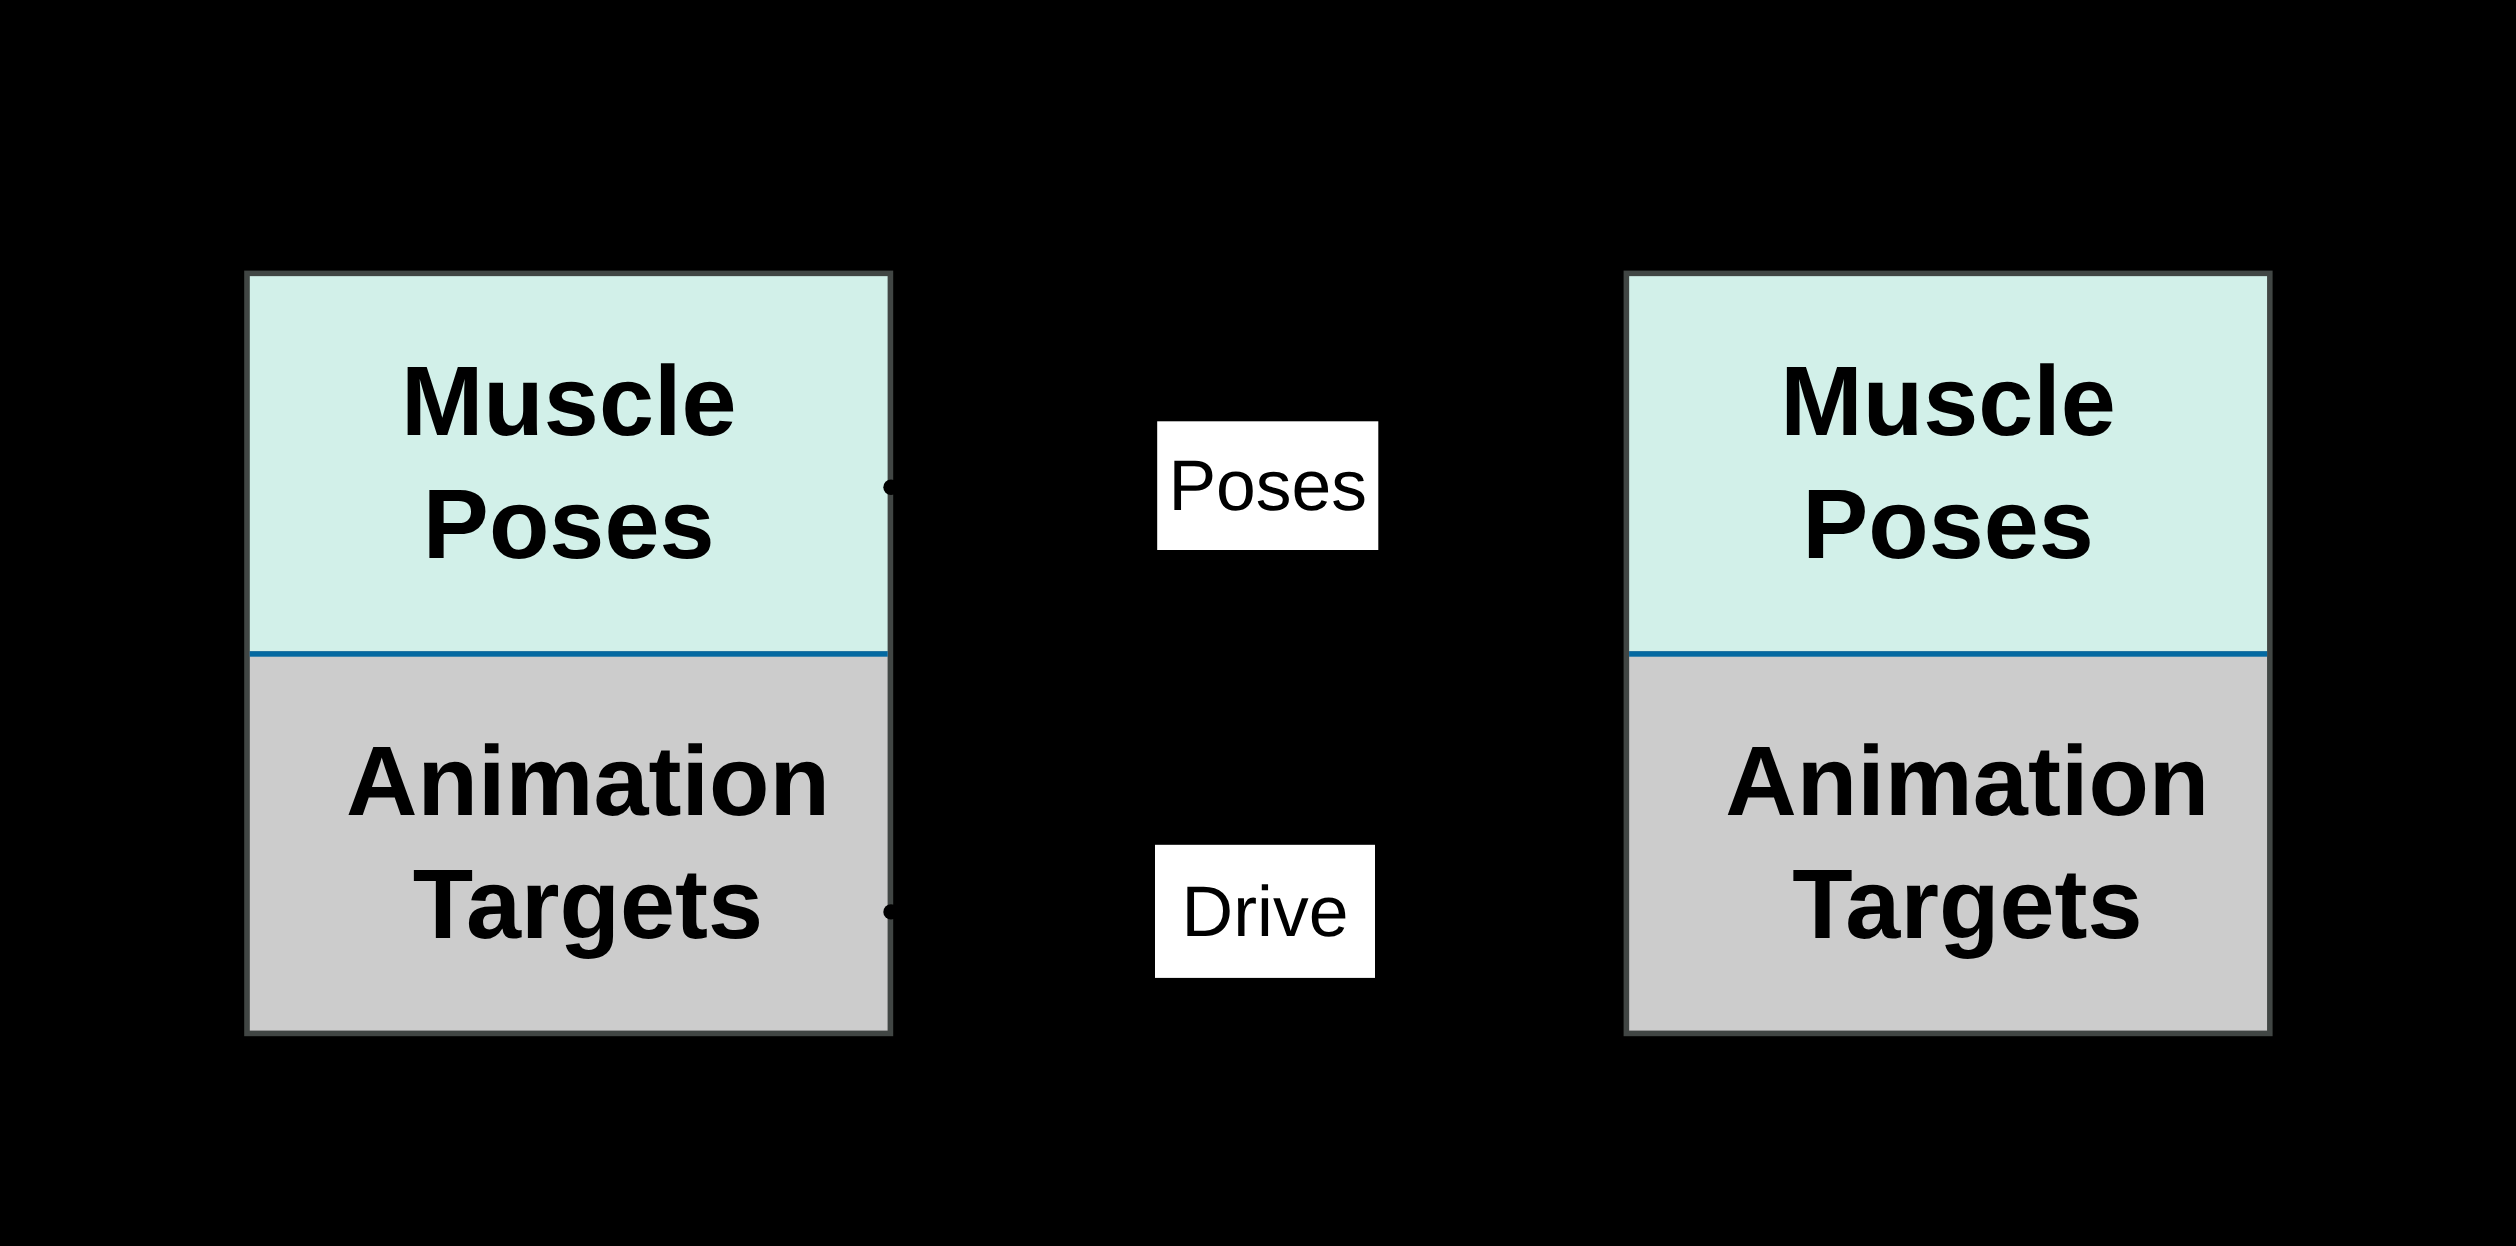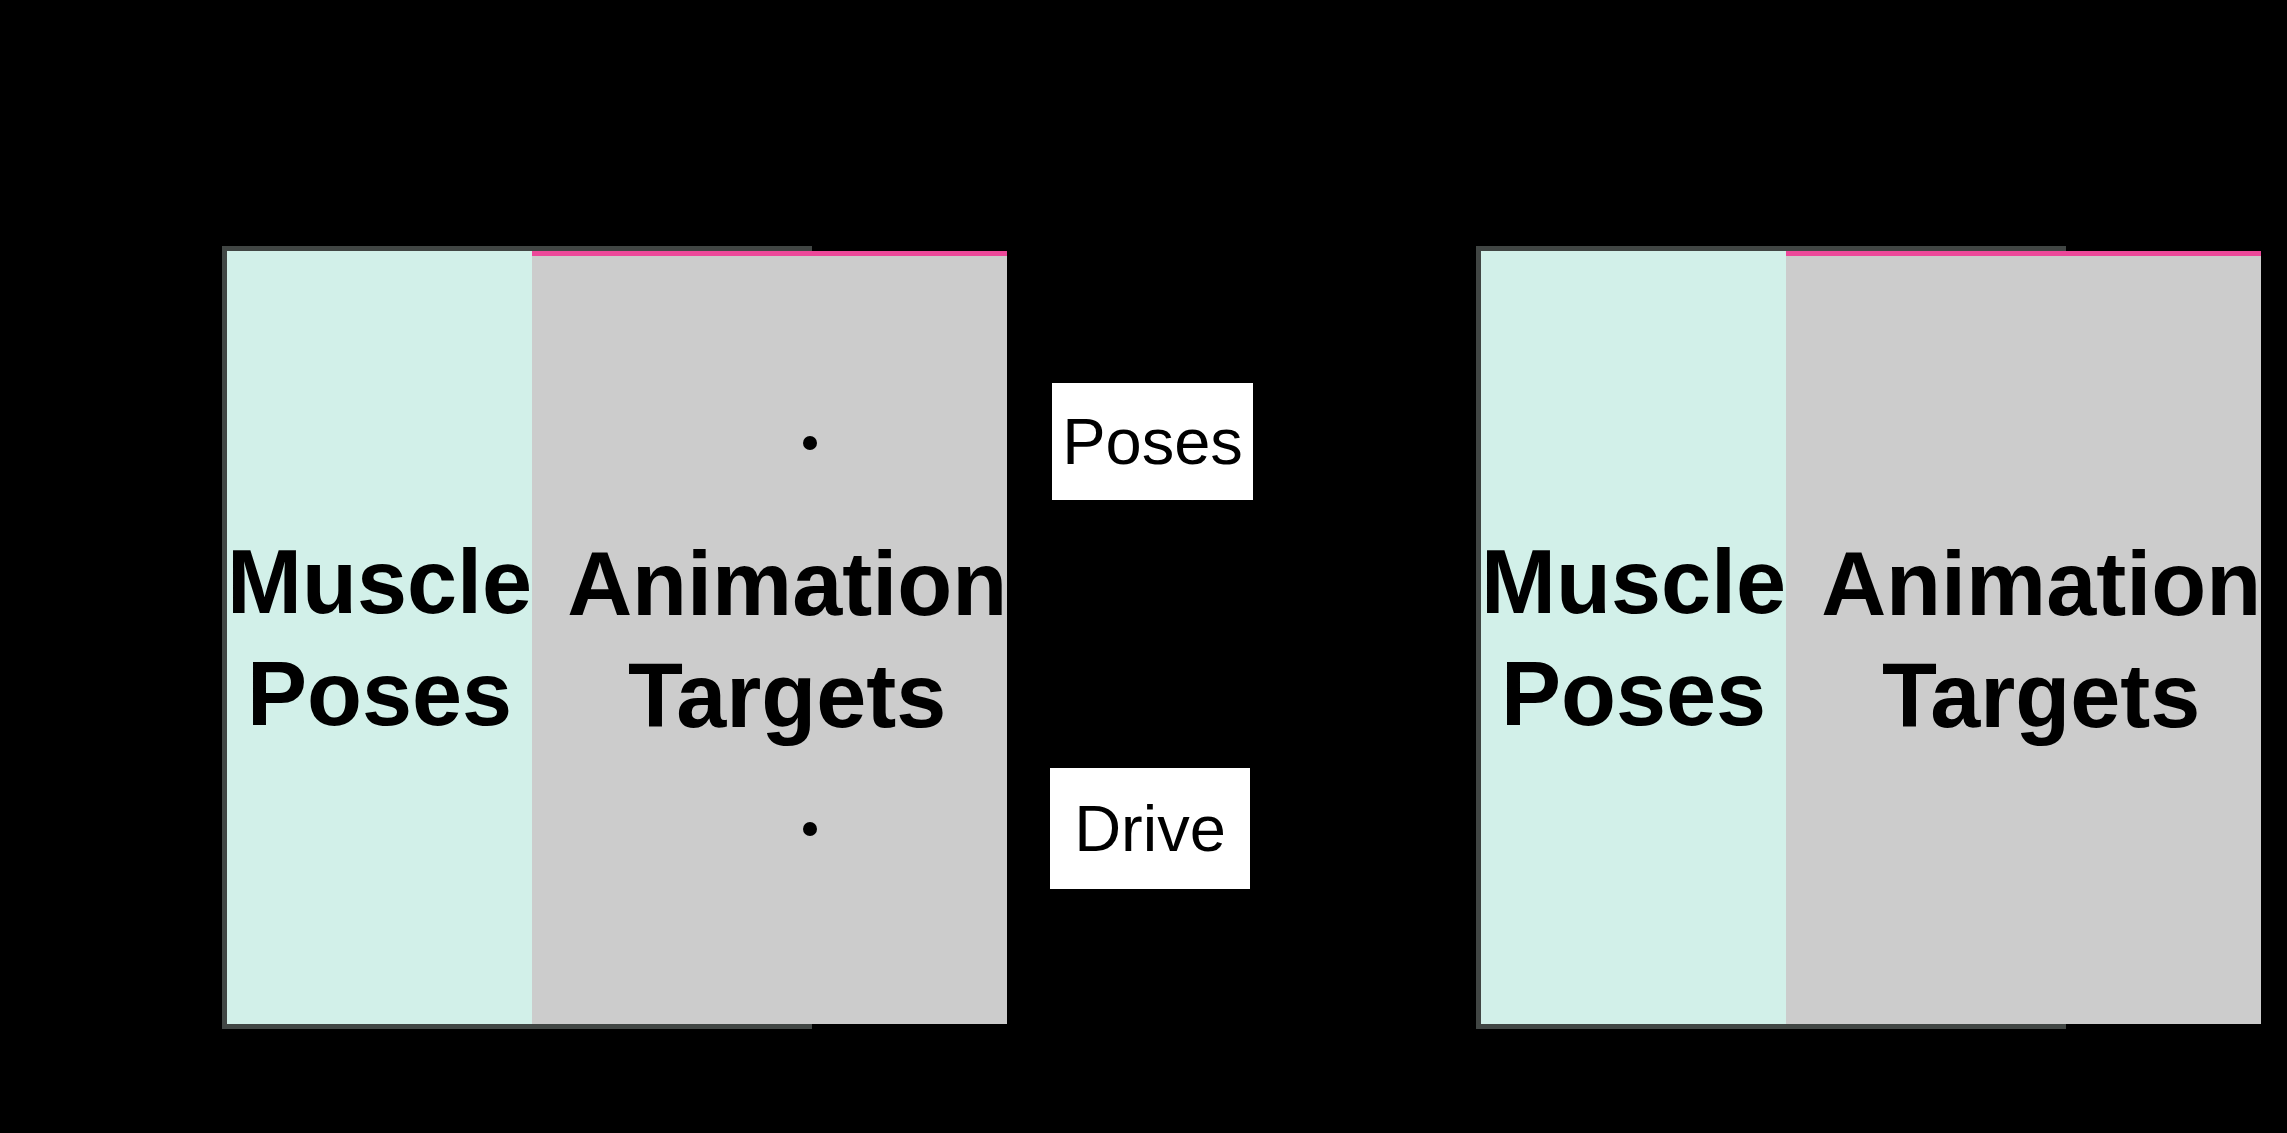--- a/index.html
+++ b/index.html
@@ -14,37 +14,38 @@
     background: #000000;
     overflow: hidden;
     font-family: "Liberation Sans", "DejaVu Sans", sans-serif;
   }
 
   
   .stack-box {
     position: absolute;
     top: 246px;
     width: 590px;
-    height: 783px;
+    height: 696px;
     border: 5px solid #414644;
     box-sizing: border-box;
     display: flex;
+    flex-direction: column;
   }
   .stack-box.left  { left: 222px; }
   .stack-box.right { left: 1476px; }
 
   .section {
     flex: 1 1 0;
     display: flex;
     align-items: center;
     justify-content: center;
     text-align: center;
     box-sizing: border-box;
   }
-  .section.bottom { border-top: 5px solid #ec4899; padding-left: 35px; }
+  .section.bottom { border-top: 5px solid #0369a1; padding-left: 35px; }
 
   .section-label {
     font-size: 90px;
     font-weight: 700;
     line-height: 112px;
     color: #000000;
     letter-spacing: 0px;
   }
   .section-label .line { display: block; }
 

